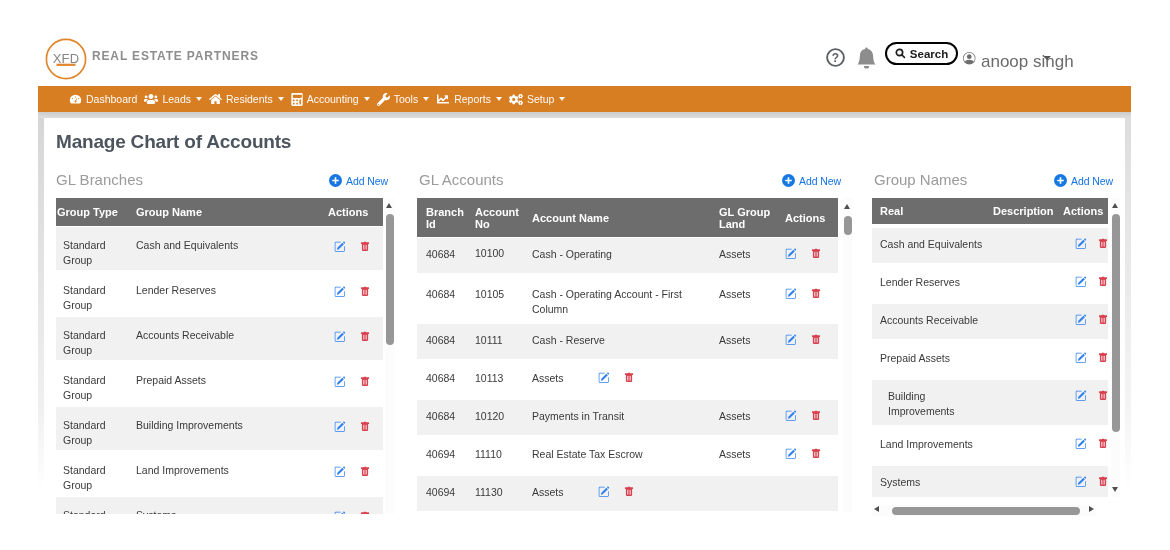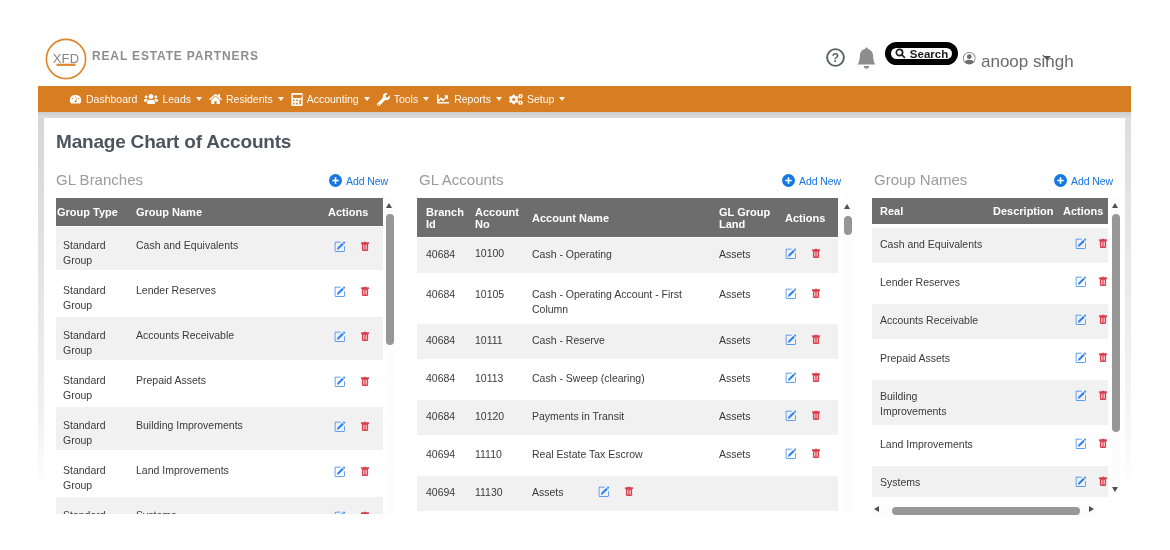--- a/index.html
+++ b/index.html
@@ -66,21 +66,21 @@
 
 <svg class="abs" style="left:826px;top:48px" width="19" height="19" viewBox="0 0 19 19">
   <circle cx="9.5" cy="9.5" r="8.4" fill="none" stroke="#5b5f63" stroke-width="1.9"></circle>
   <text x="9.5" y="14" font-size="12" font-weight="bold" fill="#5b5f63" text-anchor="middle" font-family="Liberation Sans">?</text>
 </svg>
 
 <svg class="abs" style="left:856px;top:47px" width="21" height="22" viewBox="0 0 16 16" fill="#8d8d8d">
   <path d="M8 16a2 2 0 0 0 2-2H6a2 2 0 0 0 2 2zm.995-14.901a1 1 0 1 0-1.99 0A5.002 5.002 0 0 0 3 6c0 1.098-.5 6-2 7h14c-1.5-1-2-5.902-2-7 0-2.42-1.72-4.44-4.005-4.901z"></path>
 </svg>
 
-<div class="abs" style="left:885px;top:42px;width:73px;height:23px;border:6px solid #000000;border-radius:12px;display:flex;align-items:center;justify-content:center;color:#1c1c1c;font-size:11.5px;font-weight:bold;">
+<div class="abs" style="left:885px;top:42px;width:73px;height:23px;border:2px solid #000000;border-radius:12px;display:flex;align-items:center;justify-content:center;color:#1c1c1c;font-size:11.5px;font-weight:bold;">
   <svg width="11" height="11" viewBox="0 0 16 16" style="margin-right:4px">
       <circle cx="6.5" cy="6.5" r="4.6" fill="none" stroke="#1c1c1c" stroke-width="2.4"></circle>
       <path d="m10.2 10.2 4.2 4.2" stroke="#1c1c1c" stroke-width="2.4"></path>
     </svg>
   Search
 </div>
 
 <svg class="abs" style="left:963px;top:52px" width="12.5" height="12.5" viewBox="0 0 16 16" fill="#6f6f6f">
   <path d="M11 6a3 3 0 1 1-6 0 3 3 0 0 1 6 0z"></path>
   <path fill-rule="evenodd" d="M0 8a8 8 0 1 1 16 0A8 8 0 0 1 0 8zm8-7a7 7 0 0 0-5.468 11.37C3.242 11.226 4.805 10 8 10s4.757 1.225 5.468 2.37A7 7 0 0 0 8 1z"></path>
@@ -313,21 +313,20 @@
         <span style="display:block;margin-left:14px">
           <svg width="10" height="11" viewBox="0 0 16 16" fill="#d9414f">
             <use href="#i-trash"></use>
           </svg>
         </span>
       </div>
     </div>
 <div class="row" style="left:0;top:164px;width:421px;height:35px">
       <div style="width:49px;padding:9px 0 0 9px">40684</div>
       <div style="width:58px;padding:9px 0 0 9px">10113</div>
-      <div style="width:187px;padding-top:9px">Cash - Sweep (clearing)</div>
       <div style="width:63px;padding-top:9px">Assets</div>
       <div class="icons" style="padding:10px 0 0 11px">
         <span style="display:block">
           <svg width="11.5" height="11.5" viewBox="0 0 16 16" fill="#2e80f0">
             <use href="#i-edit"></use>
           </svg>
         </span>
         <span style="display:block;margin-left:14px">
           <svg width="10" height="11" viewBox="0 0 16 16" fill="#d9414f">
             <use href="#i-trash"></use>
@@ -457,21 +456,21 @@
           </svg>
         </span>
         <span style="display:block;margin-left:11px">
           <svg width="10" height="11" viewBox="0 0 16 16" fill="#d9414f">
             <use href="#i-trash"></use>
           </svg>
         </span>
       </div>
     </div>
 <div class="row gray" style="left:0;top:182px;width:236px;height:45px">
-      <div style="width:113px;padding:9px 0 0 8px;white-space:nowrap">Building<br>Improvements</div>
+      <div style="width:113px;padding:9px 0 0 16px;white-space:nowrap">Building<br>Improvements</div>
       <div style="width:70px"></div>
       <div class="icons" style="padding:10px 0 0 20px">
         <span style="display:block">
           <svg width="11.5" height="11.5" viewBox="0 0 16 16" fill="#2e80f0">
             <use href="#i-edit"></use>
           </svg>
         </span>
         <span style="display:block;margin-left:11px">
           <svg width="10" height="11" viewBox="0 0 16 16" fill="#d9414f">
             <use href="#i-trash"></use>

